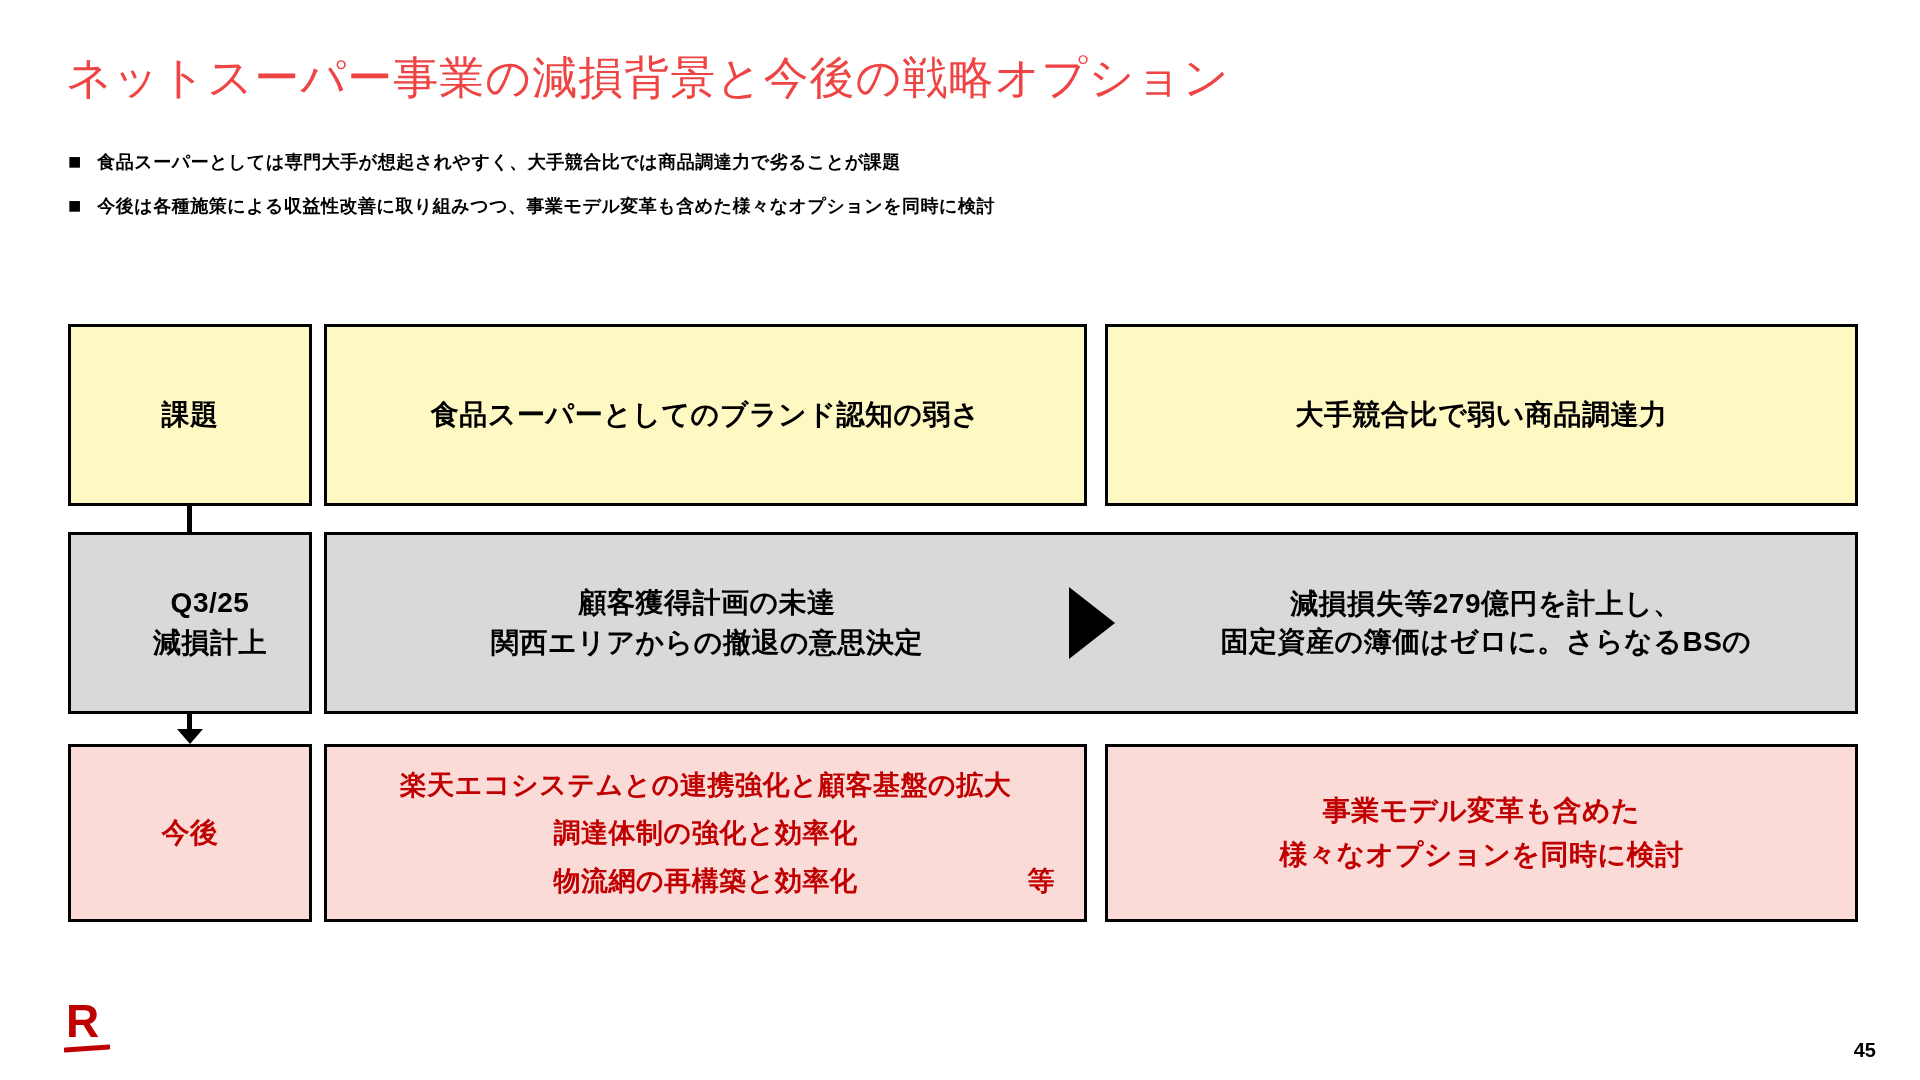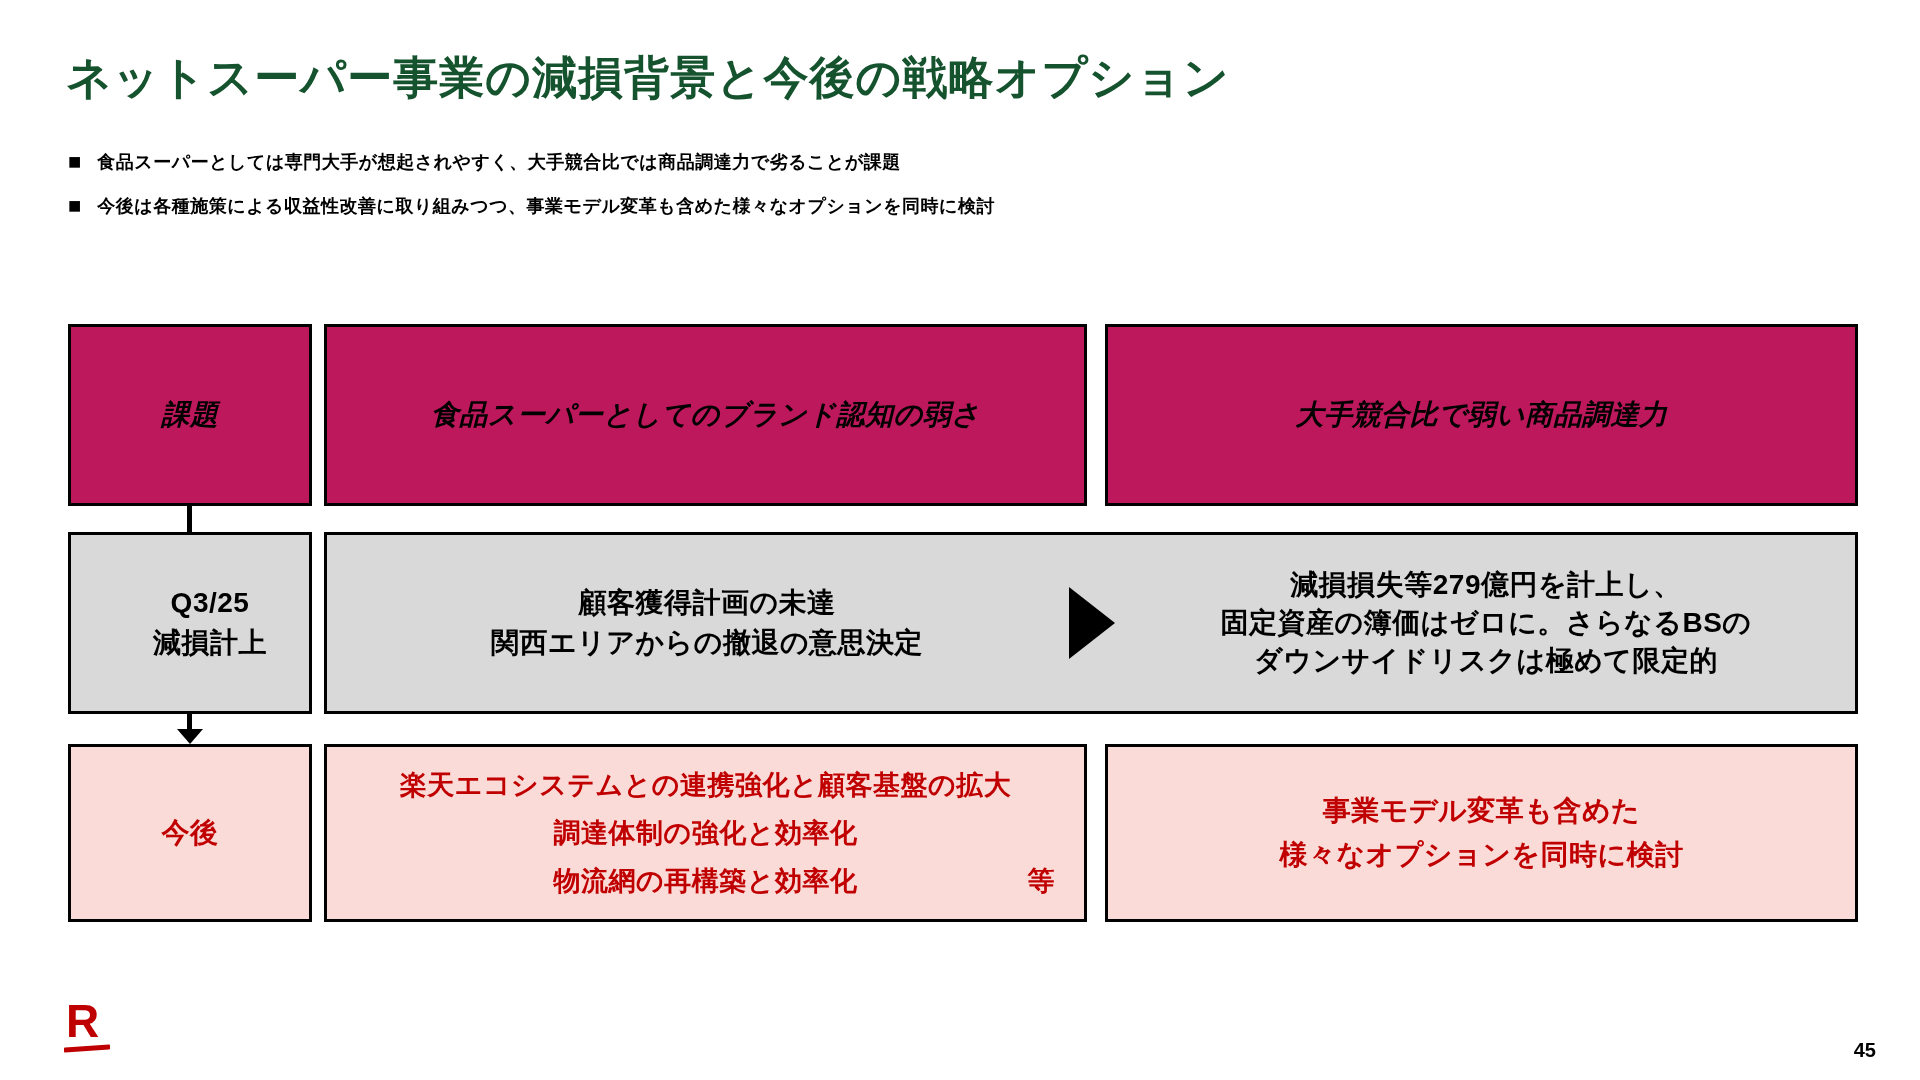--- a/index.html
+++ b/index.html
@@ -1,36 +1,36 @@
 <!DOCTYPE html>
 <html><head>
 <meta charset="utf-8">
 <style>
   html,body{margin:0;padding:0;background:#ffffff;}
   body{font-family:"Liberation Sans","DejaVu Sans",sans-serif;}
   .slide{position:relative;width:1920px;height:1080px;background:#ffffff;overflow:hidden;}
 
   
-  .title{position:absolute;left:66px;top:48px;margin:0;font-size:45px;font-weight:700;color:#14532d;letter-spacing:1px;white-space:nowrap;}
+  .title{position:absolute;left:66px;top:48px;margin:0;font-size:45px;font-weight:400;color:#ef4444;letter-spacing:1px;white-space:nowrap;}
   .bullets{position:absolute;left:68px;top:140px;}
   .bullet{display:flex;align-items:center;height:44px;}
   .bullet .marker{font-size:22px;color:#000;margin-right:16px;line-height:1;}
   .bullet .btext{font-size:18px;font-weight:800;color:#000;white-space:nowrap;letter-spacing:0.5px;}
 
   
   .diagram{position:absolute;left:68px;top:324px;width:1790px;height:598px;}
   .box{position:absolute;border:3px solid #000;box-sizing:border-box;display:flex;align-items:center;justify-content:center;text-align:center;}
   .c1{left:0;width:244px;}
   .c2{left:256px;width:763px;}
   .c3{left:1037px;width:753px;}
   .row-top{top:0;height:182px;}
   .row-mid{top:208px;height:182px;padding-left:40px;}
   .row-bot{top:420px;height:178px;}
   .wide{left:256px;width:1534px;}
-  .blue{background:#be185d;font-style:italic;}
+  .blue{background:#fef9c3;}
   .gray{background:#D9D9D9;}
   .pink{background:#FADBD8;}
 
   .cell-text{font-size:28px;font-weight:800;color:#000;line-height:40px;letter-spacing:0.5px;}
   .red-text{color:#C00000;}
 
   
   .gleft{position:absolute;left:0;top:0;width:760px;height:100%;display:flex;align-items:center;justify-content:center;text-align:center;}
   .gright{position:absolute;left:790px;right:0;top:0;height:100%;display:flex;align-items:center;justify-content:center;text-align:center;}
   .gright .cell-text{line-height:38px;}
@@ -98,21 +98,20 @@
         <span class="cell-text">
           <span style="display:block">顧客獲得計画の未達</span>
           <span style="display:block">関西エリアからの撤退の意思決定</span>
         </span>
       </div>
       <div class="garrow"></div>
       <div class="gright">
         <span class="cell-text">
           <span style="display:block">減損損失等279億円を計上し、</span>
           <span style="display:block">固定資産の簿価はゼロに。さらなるBSの</span>
-          <span style="display:block">ダウンサイドリスクは極めて限定的</span>
         </span>
       </div>
     </div>
 
     <div class="vline v2"></div>
     <div class="down-arrowhead"></div>
 
     <div class="box pink c1 row-bot">
       <span class="cell-text red-text">今後</span>
     </div>

